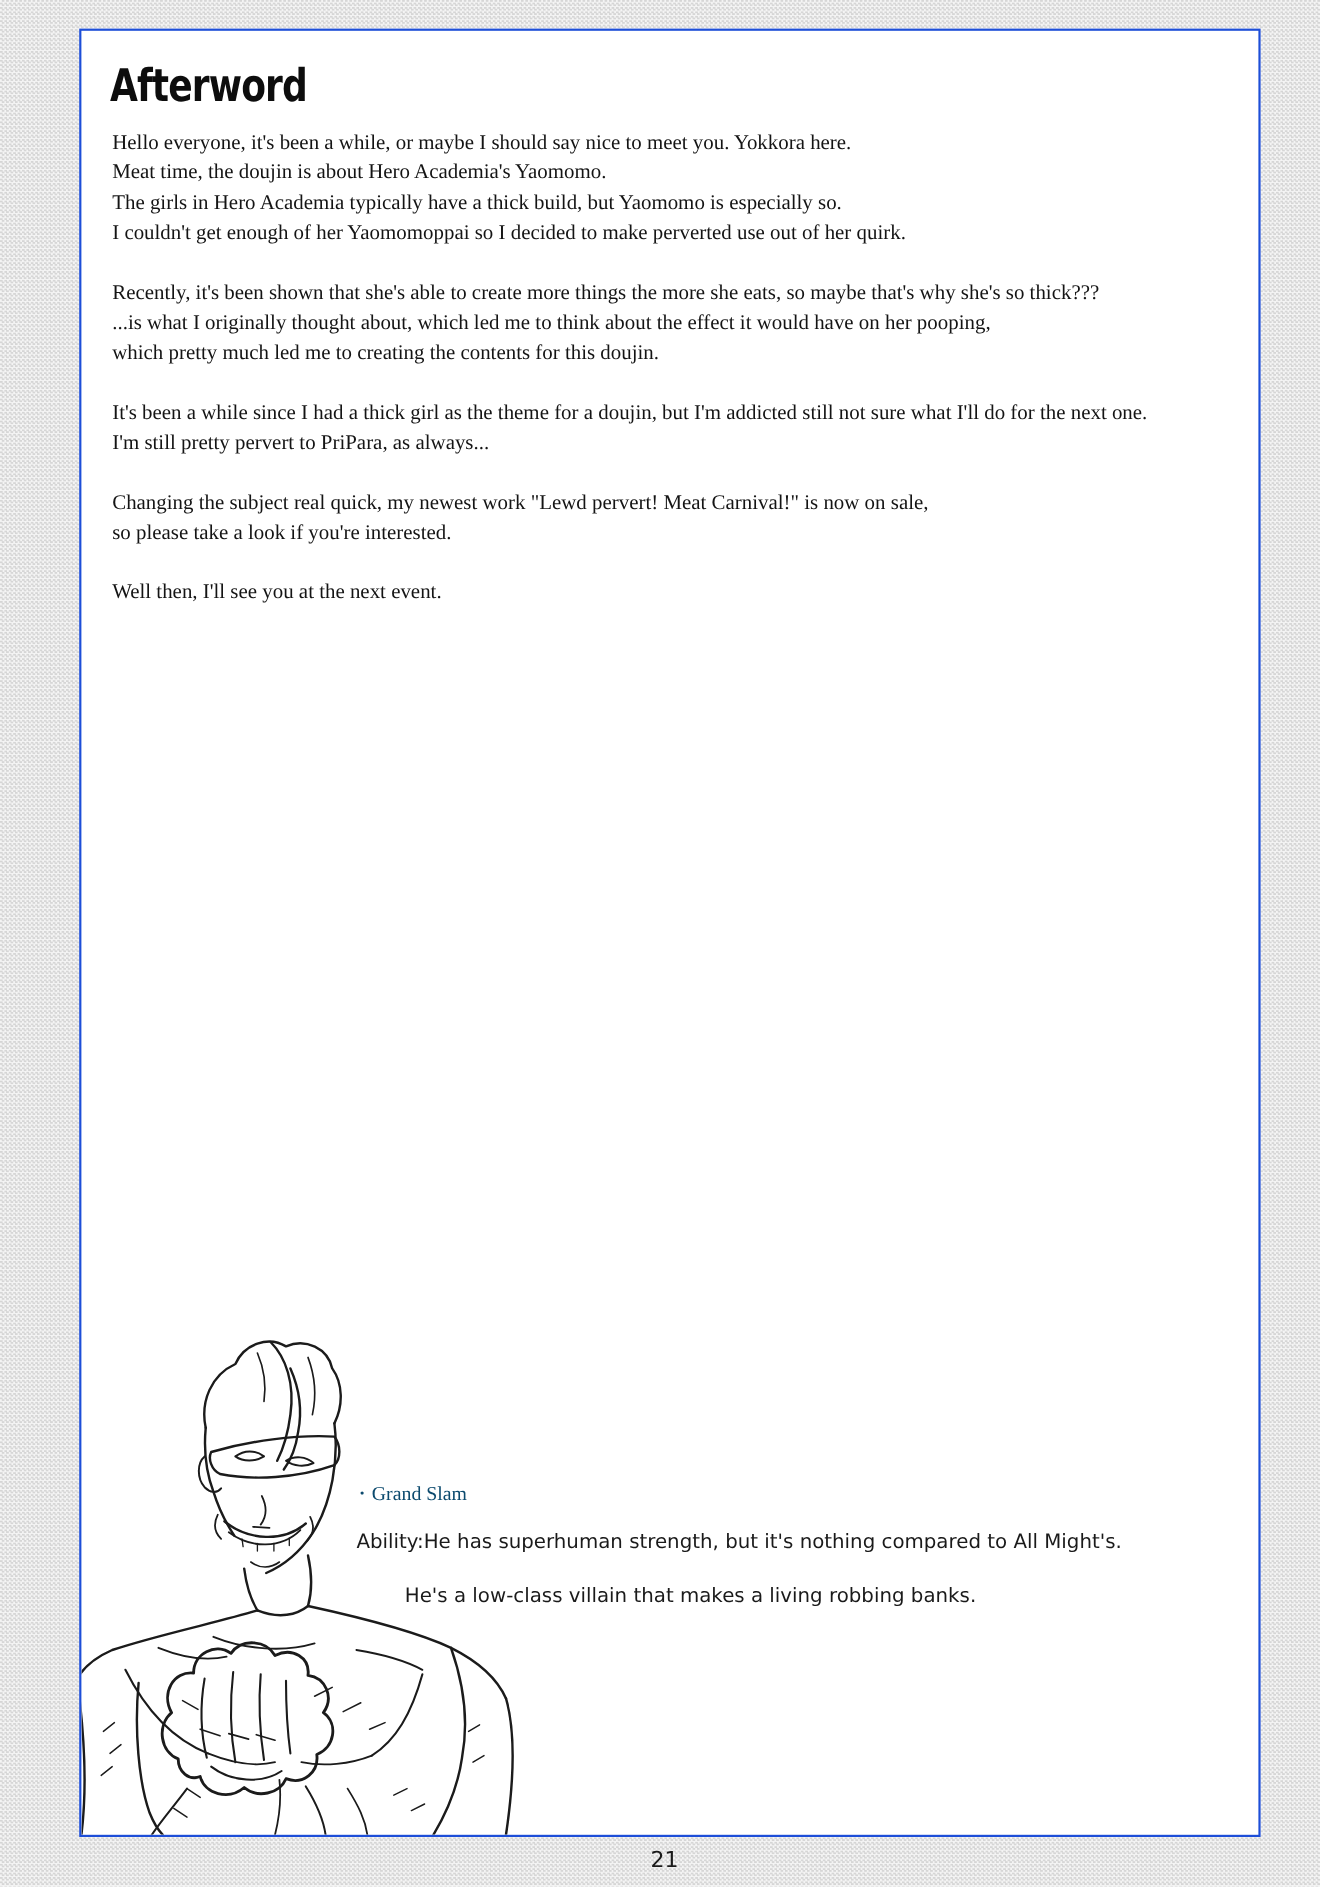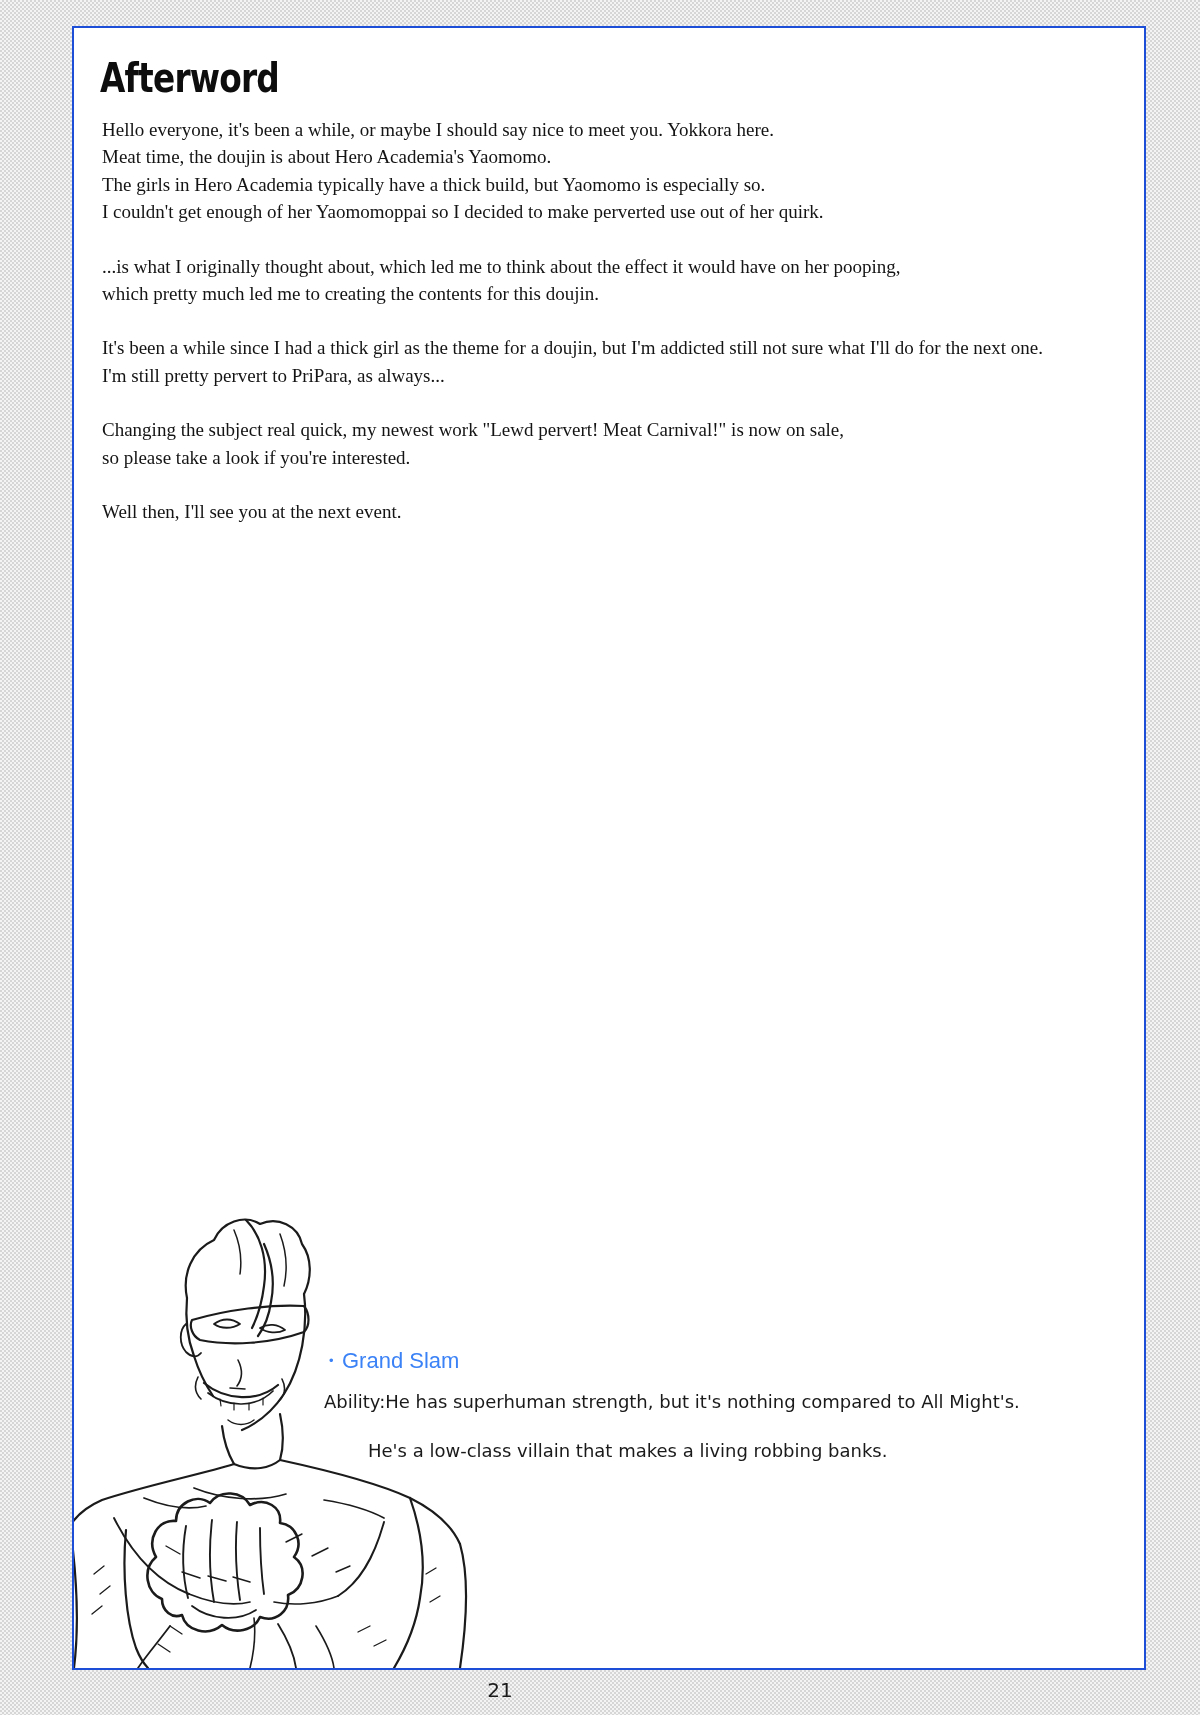--- a/index.html
+++ b/index.html
@@ -58,41 +58,41 @@
     position: absolute;
     left: 0px;
     bottom: 0px;
     width: 395px;
     height: 494px;
   }
   .char-name {
     position: absolute;
     left: 246px;
     top: 1318px;
-    font-family: Liberation Sans, sans-serif;
-    font-size: 22px;
-    color: #3b82f6;
+    font-family: Liberation Serif, serif;
+    font-size: 18px;
+    color: #0c4a6e;
     white-space: nowrap;
   }
   .ability {
     position: absolute;
     left: 250px;
     top: 1362px;
     font-family: "DejaVu Sans", sans-serif;
     font-size: 18px;
     line-height: 24.5px;
     color: #1a1a1a;
   }
   .ability .l2 { margin-left: 44px; margin-top: 24px; }
   .ability div { white-space: nowrap; }
   .page-number {
     position: absolute;
     left: 72px;
     top: 1678px;
-    width: 856px;
+    width: 1064px;
     text-align: center;
     font-family: "DejaVu Sans", sans-serif;
     font-size: 20px;
     color: #1a1a1a;
   }
 </style>
 </head>
 <body>
 
 <div class="page">
@@ -100,20 +100,21 @@
   <div class="title">Afterword</div>
 
   <div class="afterword-body">
       <div class="para">
         <div class="line">Hello everyone, it's been a while, or maybe I should say nice to meet you. Yokkora here.</div>
         <div class="line">Meat time, the doujin is about Hero Academia's Yaomomo.</div>
         <div class="line">The girls in Hero Academia typically have a thick build, but Yaomomo is especially so.</div>
         <div class="line">I couldn't get enough of her Yaomomoppai so I decided to make perverted use out of her quirk.</div>
       </div>
       <div class="para">
+        <div class="line">Recently, it's been shown that she's able to create more things the more she eats, so maybe that's why she's so thick???</div>
         <div class="line">...is what I originally thought about, which led me to think about the effect it would have on her pooping,</div>
         <div class="line">which pretty much led me to creating the contents for this doujin.</div>
       </div>
       <div class="para">
         <div class="line">It's been a while since I had a thick girl as the theme for a doujin, but I'm addicted still not sure what I'll do for the next one.</div>
         <div class="line">I'm still pretty pervert to PriPara, as always...</div>
       </div>
       <div class="para">
         <div class="line">Changing the subject real quick, my newest work "Lewd pervert! Meat Carnival!" is now on sale,</div>
         <div class="line">so please take a look if you're interested.</div>

